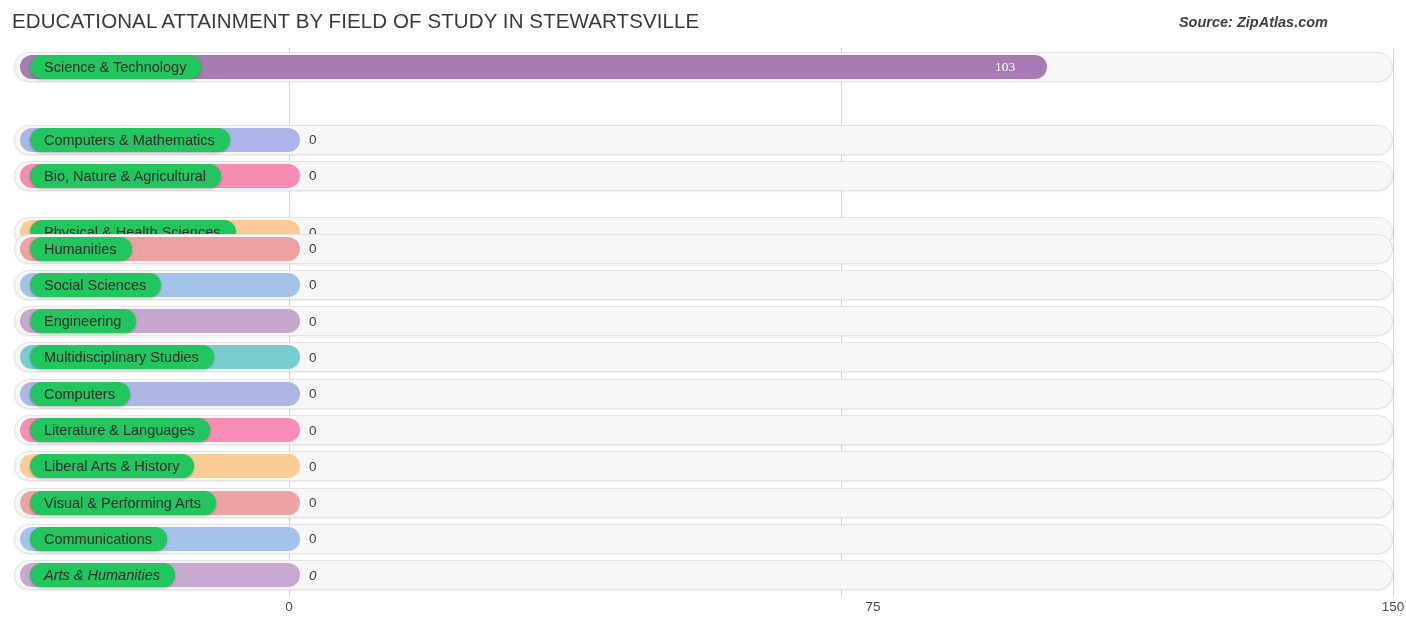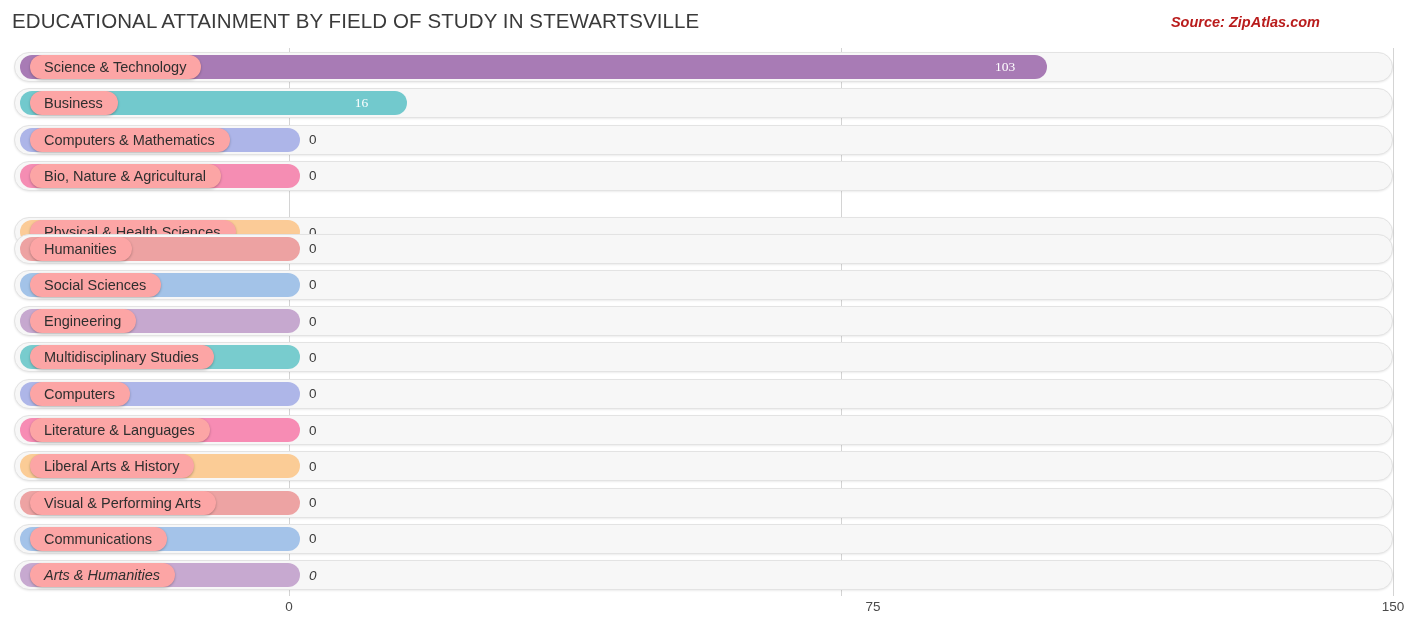--- a/index.html
+++ b/index.html
@@ -25,26 +25,26 @@
     position: absolute;
     left: 12px;
     top: 9px;
     font-size: 20.5px;
     color: #3a3a3a;
     letter-spacing: 0.1px;
     white-space: nowrap;
   }
   #source-note {
     position: absolute;
-    right: 20px;
+    right: 12px;
     top: 14px;
     font-size: 14.5px;
     font-style: italic;
     font-weight: bold;
-    color: #b91c1c;
+    color: #404040;
     white-space: nowrap;
   }
 
   
   #plot {
     position: absolute;
     left: 0;
     top: 48px;
     width: 1406px;
     height: 548px;
@@ -83,21 +83,21 @@
     left: 6px;
     top: 3px;
     height: 24px;
     border-radius: 12px;
   }
   .label-pill {
     position: absolute;
     left: 16px;
     top: 3px;
     height: 24px;
-    background: #fca5a5;
+    background: #22c55e;
     border-radius: 12px;
     display: flex;
     align-items: center;
     padding: 0 15px 0 14px;
     box-sizing: border-box;
     box-shadow: 0 1px 2.5px rgba(0,0,0,0.28);
     white-space: nowrap;
   }
   .label-pill span {
     font-size: 14.5px;
@@ -155,28 +155,20 @@
       <div class="gridline" style="left: 841px;"></div>
       <div class="gridline" style="left: 1393px;"></div>
       <div class="row" style="top: 4px;">
         <div class="track"></div>
         <div class="bar" style="width: 1027.08px; background: rgb(168, 123, 181);"></div>
         <div class="label-pill">
           <span>Science &amp; Technology</span>
         </div>
         <div class="value-in" style="left: 981.08px;">103</div>
       </div>
-      <div class="row" style="top: 40.3px;">
-        <div class="track"></div>
-        <div class="bar" style="width: 386.76px; background: rgb(114, 201, 205);"></div>
-        <div class="label-pill">
-          <span>Business</span>
-        </div>
-        <div class="value-in" style="left: 340.76px;">16</div>
-      </div>
       <div class="row" style="top: 76.6px;">
         <div class="track"></div>
         <div class="bar" style="width: 280px; background: rgb(173, 181, 232);"></div>
         <div class="label-pill">
           <span>Computers &amp; Mathematics</span>
         </div>
         <div class="value-out" style="left: 295px;">0</div>
       </div>
       <div class="row" style="top: 112.9px;">
         <div class="track"></div>

